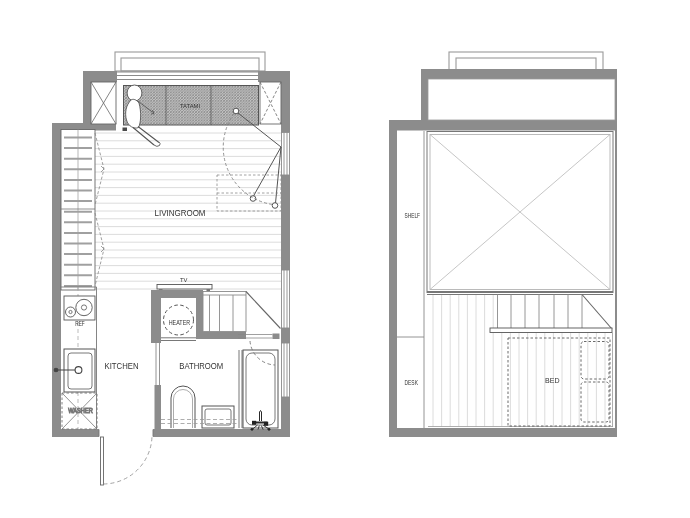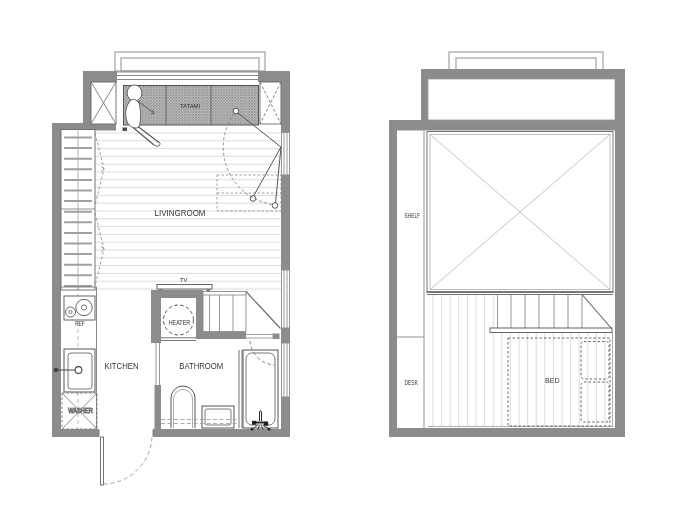--- a/index.html
+++ b/index.html
@@ -1,16 +1,16 @@
 <!DOCTYPE html>
 <html><head>
 <meta charset="utf-8">
 <style>
   html,body{margin:0;padding:0;background:#ffffff;}
-  #page{position:relative;width:690px;height:518px;background:#ffffff;overflow:hidden;filter:grayscale(1);border-radius:18px;}
+  #page{position:relative;width:617px;height:518px;background:#ffffff;overflow:hidden;filter:grayscale(1);border-radius:18px;}
   svg{position:absolute;left:0;top:0;}
   text{font-family:"Liberation Sans", sans-serif;fill:#333;}
 </style>
 </head>
 <body>
 <div id="page">
 <svg width="690" height="518" viewBox="0 0 690 518">
 <defs>
   <pattern id="hatch" width="2.8" height="2.8" patternUnits="userSpaceOnUse">
     <rect width="2.8" height="2.8" fill="#c6c6c6"></rect>

